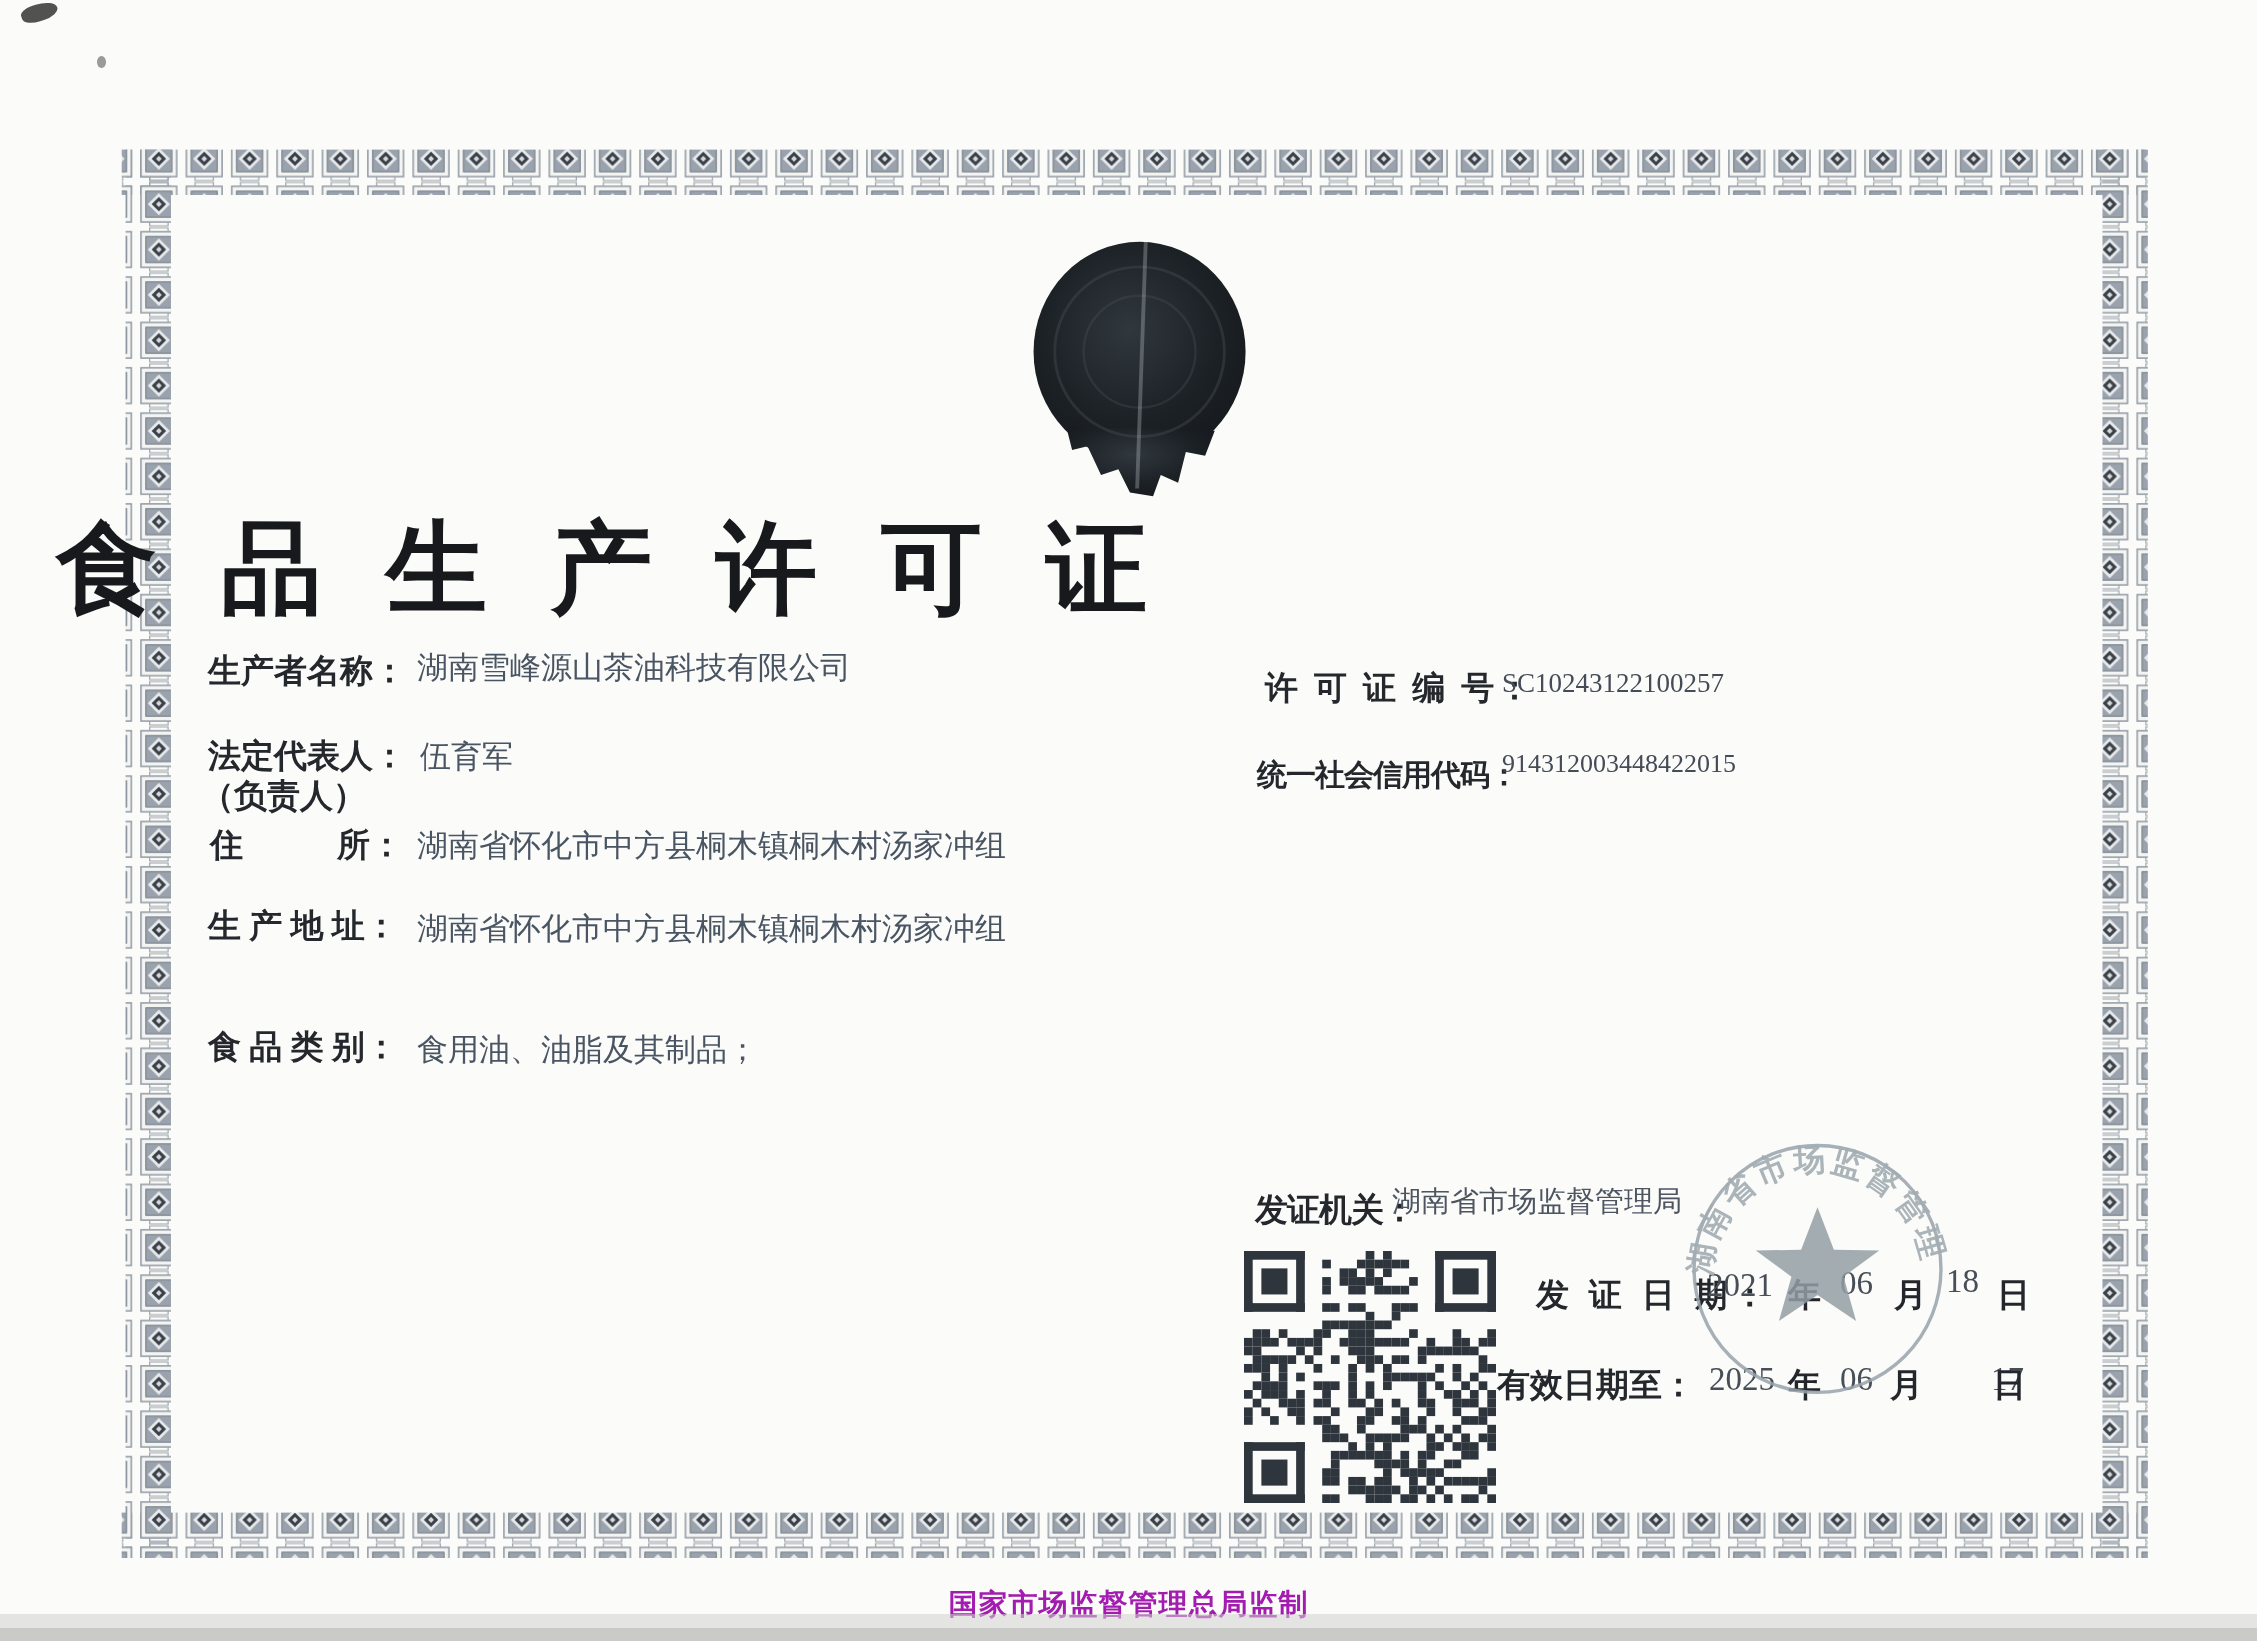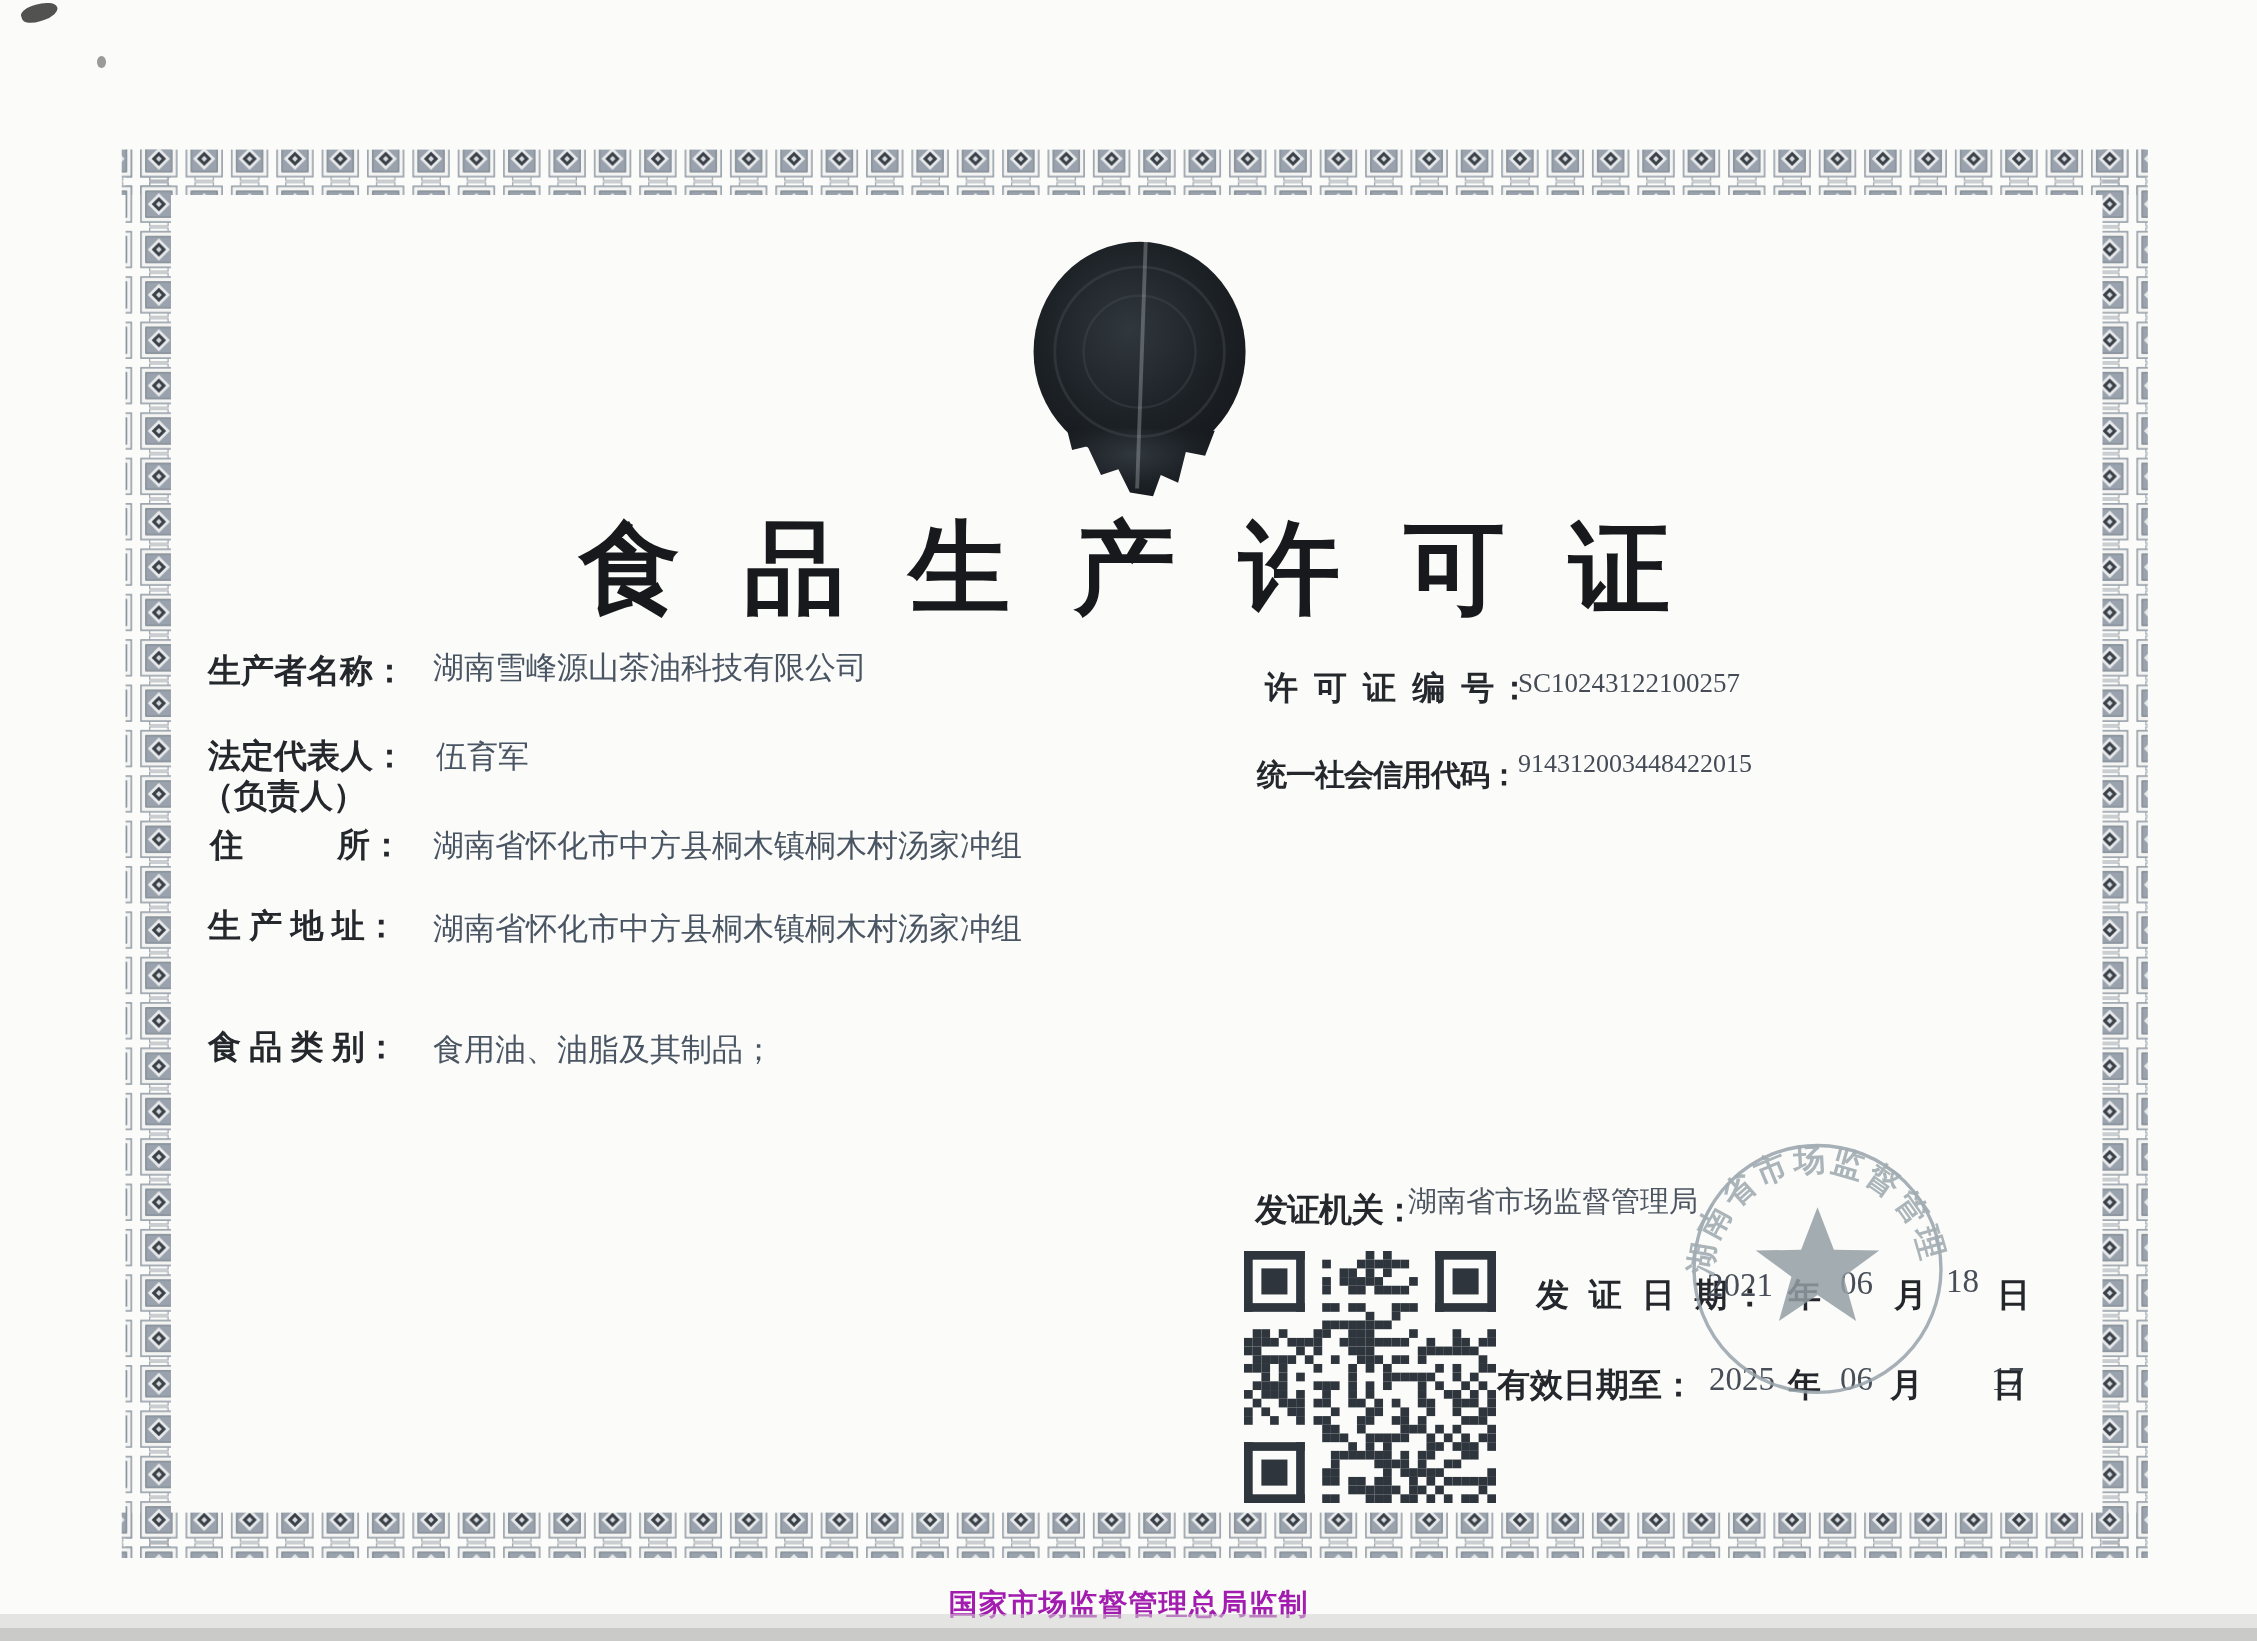--- a/index.html
+++ b/index.html
@@ -3,23 +3,23 @@
 <meta charset="utf-8">
 <style>
   * { margin:0; padding:0; box-sizing:border-box; }
   body { background:#e8e8e6; font-family:"Liberation Serif", serif; }
   #page {
     position:relative; width:2257px; height:1641px;
     background:#fbfbf9; overflow:hidden;
   }
   .abs { position:absolute;text-align:right; }
   .lab { font-weight:bold; color:#24272c; font-size:33px; white-space:pre; }
-  .val { color:#4a5563; font-size:31px; white-space:pre;margin-left:16px; }
+  .val { color:#4a5563; font-size:31px; white-space:pre; }
   .title {
-    position:absolute; left:0; top:520; width:2257px; text-align:center;
+    position:absolute; left:0; top:520; width:2257px; text-align:left;
     font-size:101px; font-weight:bold; color:#17191c;
     letter-spacing:64px; padding-left:56px; top:502px;
   }
   .footer-text {
     position:absolute; left:839px; top:1585px; width:579px; text-align:center;
     font-size:29px; font-weight:bold; color:#a21caf; letter-spacing:1px;
   }
   .band1 { position:absolute; left:0; top:1614px; width:2257px; height:13.5px; background:rgba(210,210,207,0.55); }
   .band2 { position:absolute; left:0; top:1628px; width:2257px; height:13.5px; background:rgba(190,190,187,0.8); }
   .speck1 { position:absolute; left:21px; top:3.9px; width:37px; height:17.4px; background:#343434;

